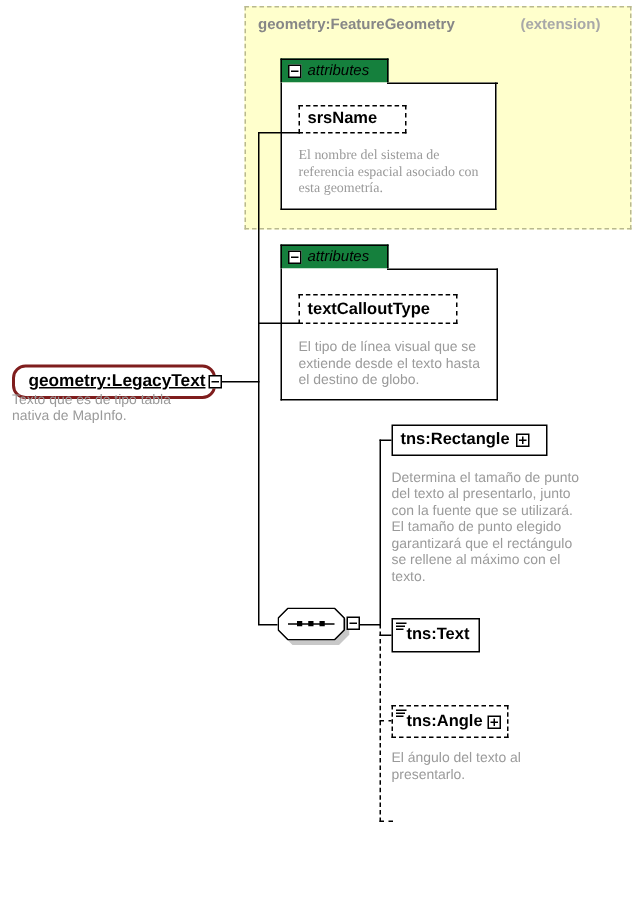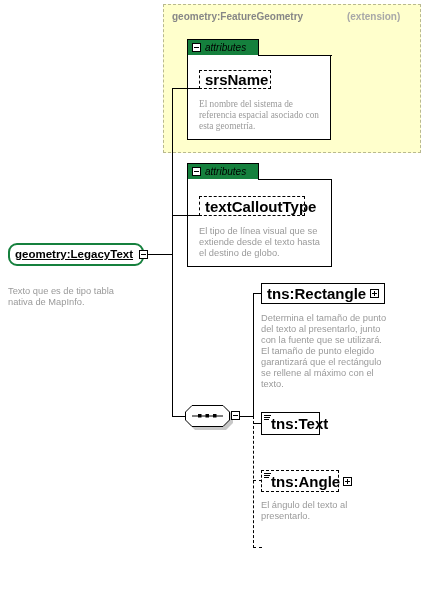--- a/index.html
+++ b/index.html
@@ -96,30 +96,30 @@
   .node .shadow {
     position: absolute;
     left: 3px; top: 3px;
     width: 100%; height: 100%;
     background: #c8c8c8;
     z-index: -1;
   }
   .node-solid { border: 1px solid #000; }
   .node-dashed { border: 1px dashed #000; }
   .node .name {
-    font-size: 15px;
+    font-size: 11px;
     font-weight: bold;
     color: #000;
     line-height: 1;
     padding: 0 5px;
   }
   .node.root {
     border-radius: 9px;
-    border: 2px solid #15803d;
-    justify-content: flex-start;
+    border: 2px solid #7f1d1d;
+    justify-content: flex-end;
   }
   .node.root .name {
     text-decoration: underline;
     font-size: 11.5px;
   }
 
   
   .lines-icon {
     position: absolute;
     left: 2px; top: 2px;
@@ -210,21 +210,21 @@
   </div>
 
   <div class="desc" style="left:199px; top:226px; width:126px;">El tipo de línea visual que se extiende desde el texto hasta el destino de globo.</div>
 
   <div class="node root node-solid" style="left:8px; top:243px; width:136px; height:23px;">
     <span class="shadow"></span>
     <span class="name">geometry:LegacyText</span>
   </div>
   <div class="sq" style="left:139px; top:250px;"></div>
 
-  <div class="desc" style="left:8px; top:286px; width:130px;">Texto que es de tipo tabla nativa de MapInfo.</div>
+  <div class="desc" style="left:8px; top:261px; width:130px;">Texto que es de tipo tabla nativa de MapInfo.</div>
 
   <div class="ln-h" style="left:148px; top:254px; width:25px;"></div>
 
   <div class="ln-v" style="left:172px; top:88px; height:328px;"></div>
 
   <div class="ln-h" style="left:172px; top:88px; width:28px;"></div>
 
   <div class="ln-h" style="left:172px; top:215px; width:28px;"></div>
 
   <div class="ln-h" style="left:172px; top:416px; width:13px;"></div>
@@ -245,21 +245,21 @@
 
   <div class="ln-h" style="left:240px; top:416px; width:14px;"></div>
   <div class="ln-v" style="left:253px; top:293px; height:124px;"></div>
   <div class="ln-v dash" style="left:253px; top:416px; height:132px;"></div>
 
   <div class="ln-h" style="left:253px; top:293px; width:9px;"></div>
   <div class="ln-h" style="left:253px; top:423px; width:9px;"></div>
   <div class="ln-h dash" style="left:253px; top:480px; width:9px;"></div>
   <div class="ln-h dash" style="left:253px; top:547px; width:9px;"></div>
 
-  <div class="node node-solid" style="left:261px; top:283px; width:124px; height:21px;">
+  <div class="node node-solid" style="left:261px; top:283px; width:104px; height:21px;">
     <span class="shadow"></span>
     <span class="name">tns:Rectangle</span>
     <span class="pm plus" style="margin-left:-1px;"></span>
   </div>
   <div class="desc" style="left:261px; top:313px; width:130px;">Determina el tamaño de punto del texto al presentarlo, junto con la fuente que se utilizará. El tamaño de punto elegido garantizará que el rectángulo se rellene al máximo con el texto.</div>
 
   <div class="node node-solid" style="left:261px; top:412px; width:59px; height:23px;">
     <span class="shadow"></span>
     <span class="lines-icon">
         <i></i>

